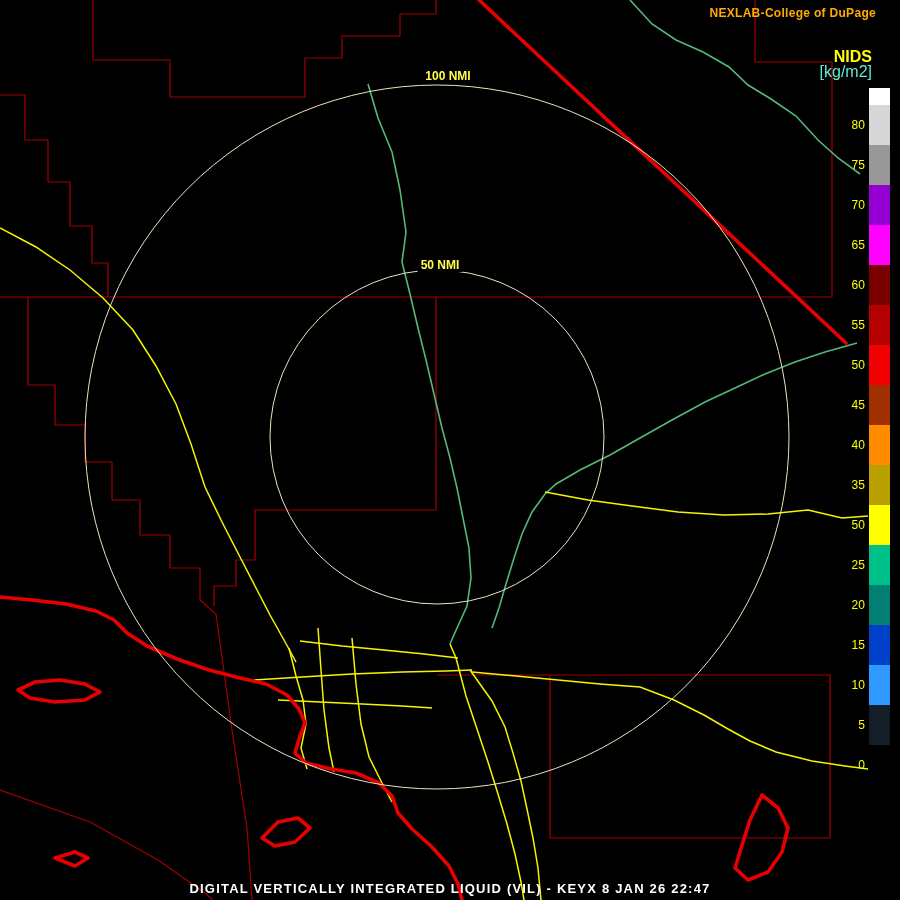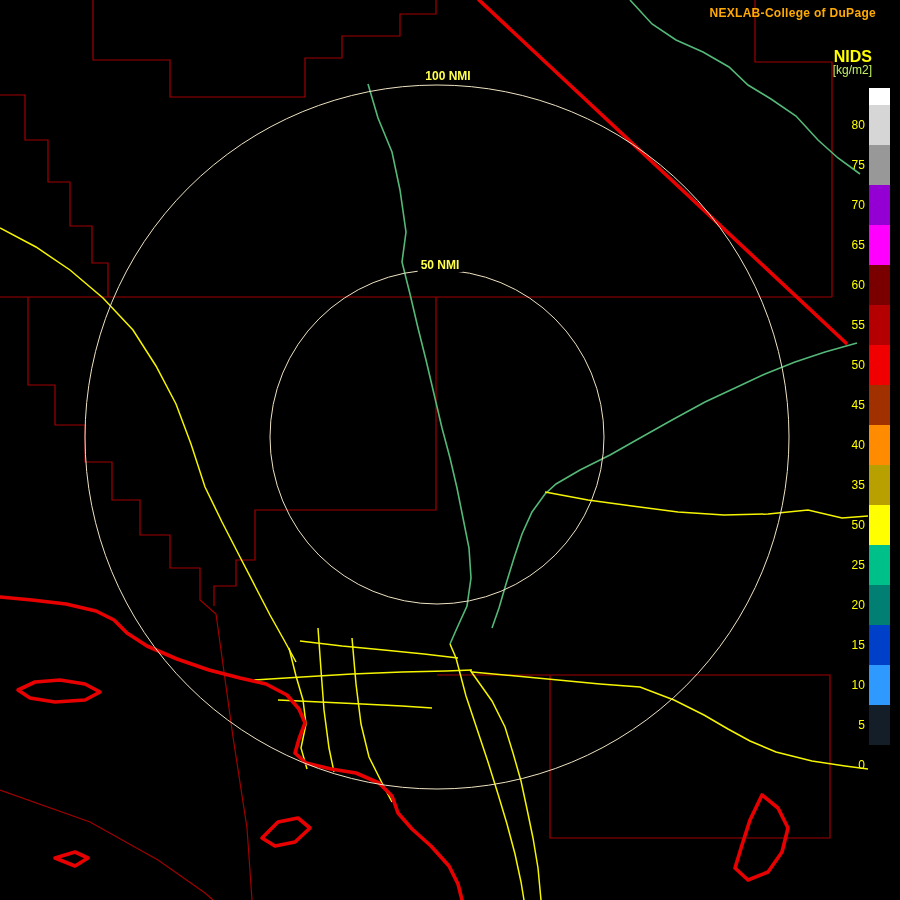--- a/index.html
+++ b/index.html
@@ -9,21 +9,21 @@
   svg *{fill:none;}
   .county path{stroke:var(--c-county,#a00000);stroke-width:1.2;}
   .river path{stroke:var(--c-river,#54b878);stroke-width:1.6;}
   .highway path{stroke:var(--c-highway,#f5f500);stroke-width:1.5;}
   .thickred path,.thickred line{stroke:var(--c-state_line,#e80000);stroke-width:3.6;stroke-linejoin:round;stroke-linecap:round;}
   .ring circle{stroke:var(--c-ring,#efe3c4);stroke-width:1;}
   .abs{position:absolute;white-space:nowrap;}
   .title{top:6px;right:24px;color:var(--c-title,#ffaa00);font-size:12px;font-weight:bold;letter-spacing:.3px;}
   .logo{top:4px;right:5px;width:16px;height:14px;}
   .nids{top:48px;right:28px;color:var(--c-label_yellow,#ffff00);font-size:16px;font-weight:bold;}
-  .units{top:63px;right:28px;color:#bef264;font-size:12px;}
+  .units{top:63px;right:28px;color:#5eead4;font-size:16px;}
   .ringlabel{color:#ffff4d;font-size:12px;font-weight:bold;background:#000;padding:0 3px;
              transform:translate(-50%,-50%);}
   .caption{bottom:4px;left:0;width:100%;text-align:center;color:var(--c-caption,#ffffff);
            font-size:13px;font-weight:bold;letter-spacing:1.2px;}
   .colorbar{top:88px;right:10px;width:54px;}
   .cb-row{display:flex;height:40px;}
   .cb-cap{height:17px;}
   .cb-label{width:30px;padding-right:4px;display:flex;align-items:center;justify-content:flex-end;
             color:var(--c-label_yellow,#ffff00);font-size:12px;text-align:right;}
   .cb-swatch{width:22px;height:100%;}
@@ -162,13 +162,14 @@
       <div class="cb-row">
         <span class="cb-label">5</span>
         <span class="cb-swatch" style="background: rgb(20, 30, 40);"></span>
       </div>
       <div class="cb-row">
         <span class="cb-label">0</span>
         <span class="cb-swatch" style="background: rgb(0, 0, 0);"></span>
       </div>
     </div>
 
+  <div class="abs caption">DIGITAL VERTICALLY INTEGRATED LIQUID (VIL) - KEYX 8 JAN 26 22:47</div>
 </div>
 
 </body></html>

